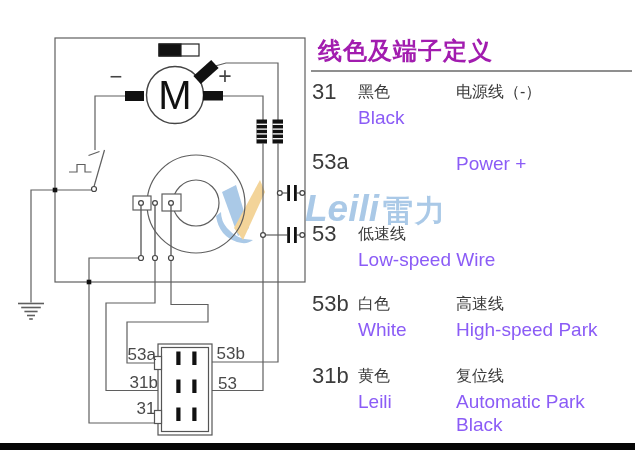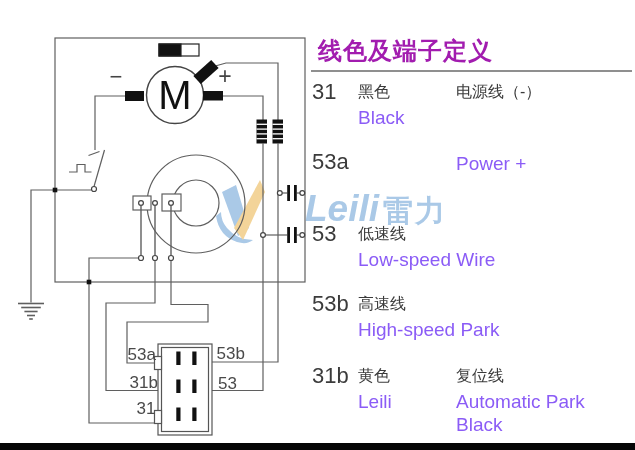--- a/index.html
+++ b/index.html
@@ -192,20 +192,24 @@
   <div class="lrow row-53">
     <div class="rid">53</div>
     <div class="rfun">
       <div class="cn">低速线</div>
       <div class="en">Low-speed Wire</div>
     </div>
   </div>
 
   <div class="lrow row-53b">
     <div class="rid">53b</div>
+    <div class="rcol">
+      <div class="cn">白色</div>
+      <div class="en">White</div>
+    </div>
     <div class="rfun">
       <div class="cn">高速线</div>
       <div class="en">High-speed Park</div>
     </div>
   </div>
 
   <div class="lrow row-31b">
     <div class="rid">31b</div>
     <div class="rcol">
       <div class="cn">黄色</div>

